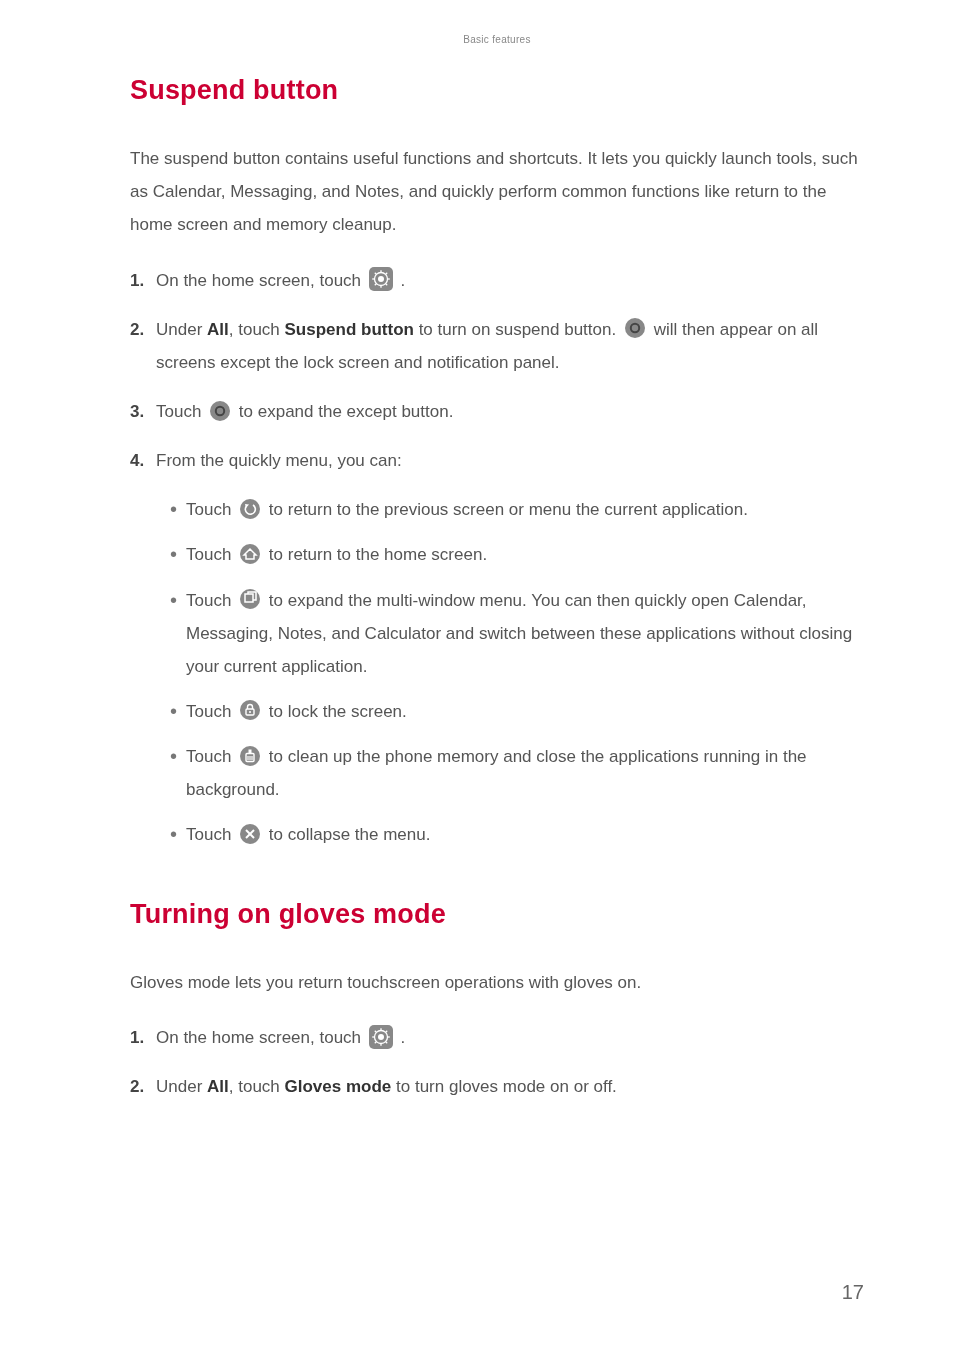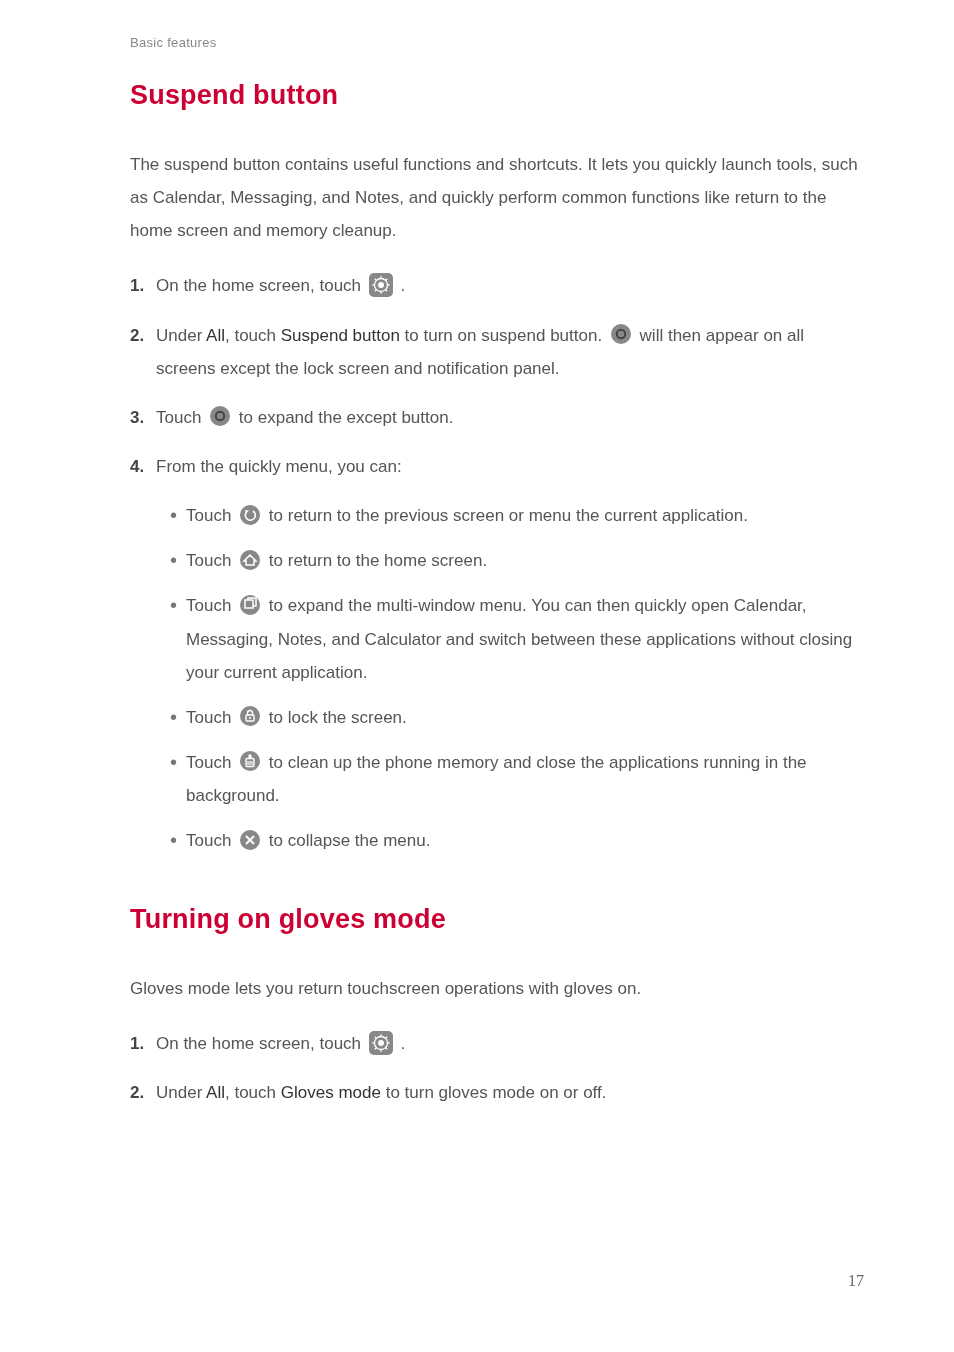--- a/index.html
+++ b/index.html
@@ -8,22 +8,22 @@
     height: 1352px;
     background: #ffffff;
     font-family: Verdana, Geneva, sans-serif;
     color: #555555;
     padding: 30px 90px 40px 130px;
     position: relative;
     line-height: 1.95;
     font-size: 17px;
   }
   .header-label {
-    text-align: left;
-    font-size: 13px;
+    text-align: center;
+    font-size: 10px;
     color: #888888;
     letter-spacing: 0.3px;
     margin-bottom: 14px;
   }
   h1 {
     color: #CC0033;
     font-size: 27px;
     font-weight: bold;
     margin-bottom: 26px;
     letter-spacing: 0.2px;
@@ -44,28 +44,27 @@
   .step-body { flex: 1; line-height: 1.95; }
   .bullet-list { margin-top: 6px; margin-left: 40px; }
   .bullet-item { display: flex; align-items: flex-start; margin-bottom: 12px; }
   .bullet-dot {
     flex: 0 0 16px;
     color: #777;
     font-size: 20px;
     line-height: 1.6;
   }
   .bullet-body { flex: 1; line-height: 1.95; }
-  .strong { font-weight: normal; color: #333333; }
+  .strong { font-weight: bold; color: #333333; }
   .page-num {
     position: absolute;
-    bottom: 56px;
+    bottom: 40px;
     right: 90px;
-    font-size: 16px;
+    font-size: 20px;
     color: #666666;
-    font-family: Liberation Serif, serif;
   }
   svg.icon {
     vertical-align: middle;
     margin: 0 3px;
     position: relative;
     top: -2px;
   }
 </style>
 </head>
 <body>

